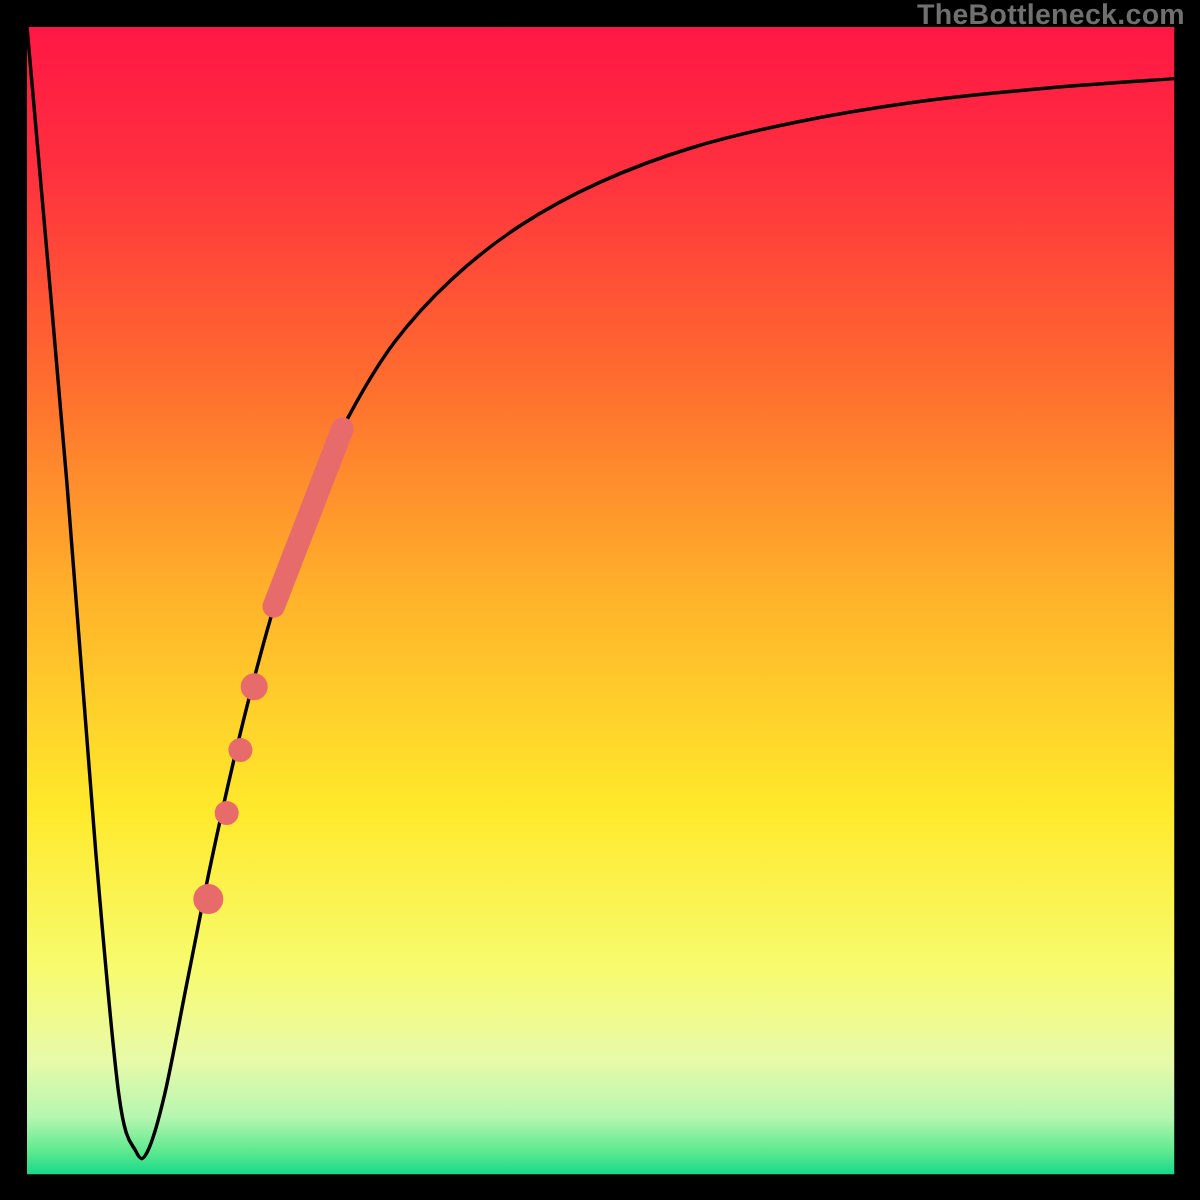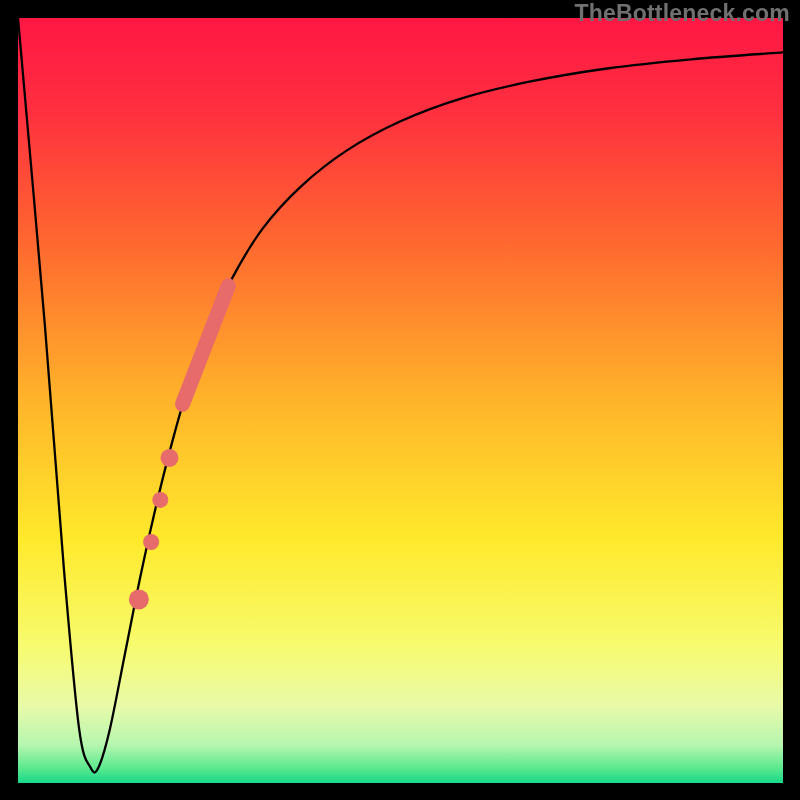--- a/index.html
+++ b/index.html
@@ -56,14 +56,14 @@
       <g id="markers">
           <line x1="0.215" y1="0.505" x2="0.275" y2="0.35" stroke="#e86b6b" stroke-linecap="round" stroke-width="0.0196078431372549"></line>
           <ellipse cx="0.198" cy="0.575" rx="0.011764705882352941" ry="0.011764705882352941" fill="#e86b6b"></ellipse>
           <ellipse cx="0.18600000000000003" cy="0.63" rx="0.01045751633986928" ry="0.01045751633986928" fill="#e86b6b"></ellipse>
           <ellipse cx="0.174" cy="0.685" rx="0.01045751633986928" ry="0.01045751633986928" fill="#e86b6b"></ellipse>
           <ellipse cx="0.158" cy="0.76" rx="0.013071895424836602" ry="0.013071895424836602" fill="#e86b6b"></ellipse>
         </g>
     </svg>
   </div>
 
-  <div class="watermark" style="font-size: 23px;">TheBottleneck.com</div>
+  <div class="watermark" style="font-size: 19px;">TheBottleneck.com</div>
 </div>
 
 </body></html>

